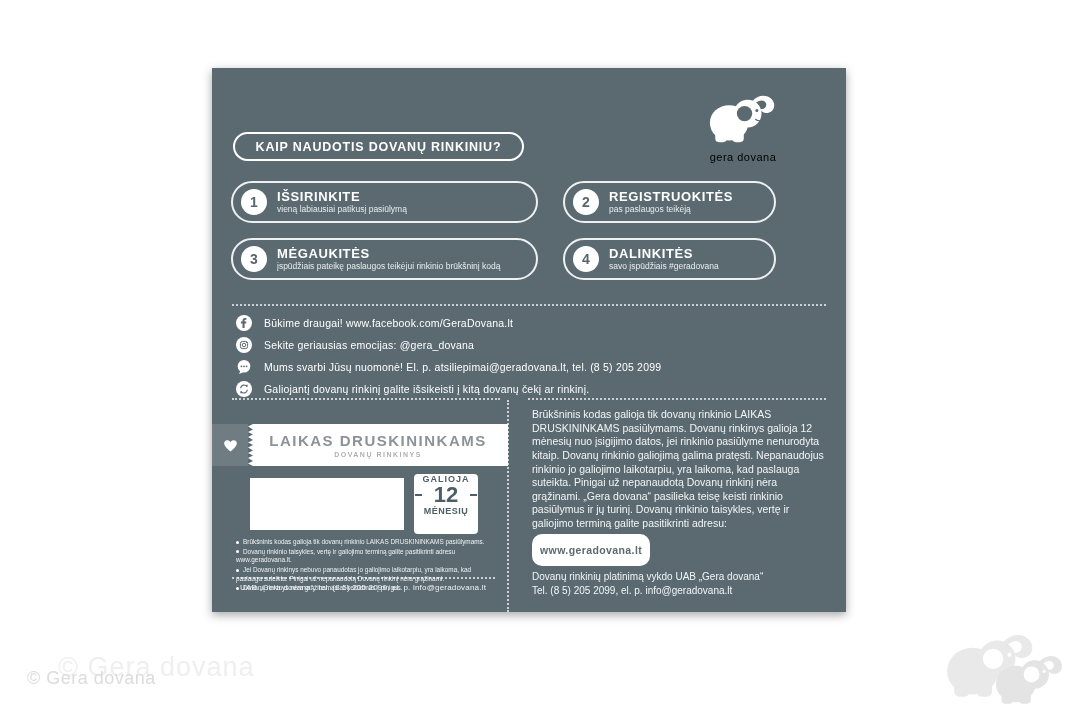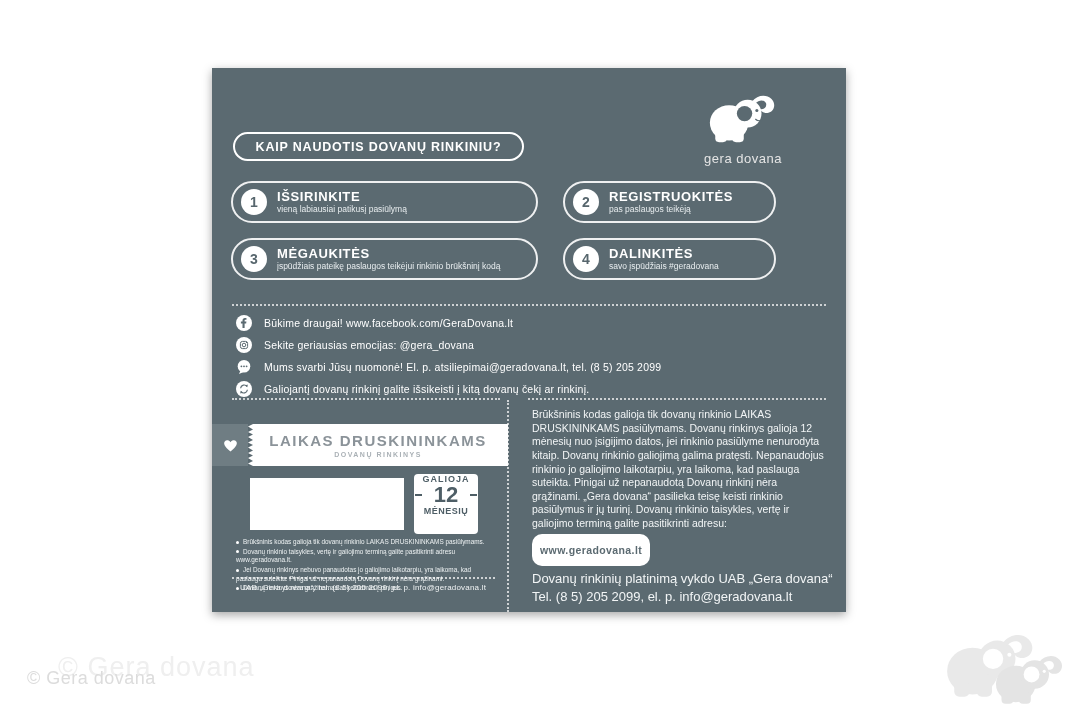--- a/index.html
+++ b/index.html
@@ -17,21 +17,21 @@
 
   
   .card{
     position:absolute;left:212px;top:68px;width:634px;height:544px;
     background:#5b6a71;
     box-shadow:0 3px 9px rgba(0,0,0,.35);
     color:#ffffff;
   }
   
   .logo{position:absolute;left:486px;top:24px;width:90px;text-align:center;}
-  .logo-text{font-size:13px;color:#e5e5e5;margin-top:1px;letter-spacing:.5px;}
+  .logo-text{font-size:11px;color:#000000;margin-top:1px;letter-spacing:.5px;}
 
   
   .heading-pill{
     position:absolute;left:21px;top:64px;width:287px;height:25px;
     border:2px solid #fff;border-radius:15px;
     display:flex;align-items:center;justify-content:center;
     font-size:12.5px;font-weight:bold;letter-spacing:.8px;
   }
 
   
@@ -94,21 +94,21 @@
   .terms{list-style:none;margin:0;padding:0;}
   .terms li::before{content:"";display:inline-block;width:3px;height:3px;background:#fff;border-radius:50%;margin-right:4px;vertical-align:middle;}
   .company-line{position:absolute;left:14px;top:515px;width:274px;text-align:center;font-size:8px;letter-spacing:.2px;color:#f0f3f4;}
 
   
   .info-par{position:absolute;left:320px;top:340px;width:296px;font-size:10.5px;line-height:1.30;color:#f2f5f6;}
   .site-pill{
     position:absolute;left:320px;top:466px;height:32px;padding:0 8px;background:#ffffff;border-radius:10px;
     display:flex;align-items:center;color:#5b6a71;font-weight:bold;font-size:10.5px;letter-spacing:.4px;
   }
-  .dist{position:absolute;left:320px;top:502px;font-size:13px;line-height:1.4;color:#f2f5f6;}
+  .dist{position:absolute;left:320px;top:502px;font-size:10px;line-height:1.4;color:#f2f5f6;}
 
   svg{display:block;}
 </style>
 </head>
 <body>
 
 <div class="wm-text-large">© Gera dovana</div>
 <div class="wm-text-small">© Gera dovana</div>
 
 <div class="wm-eleph wm-eleph-large">

